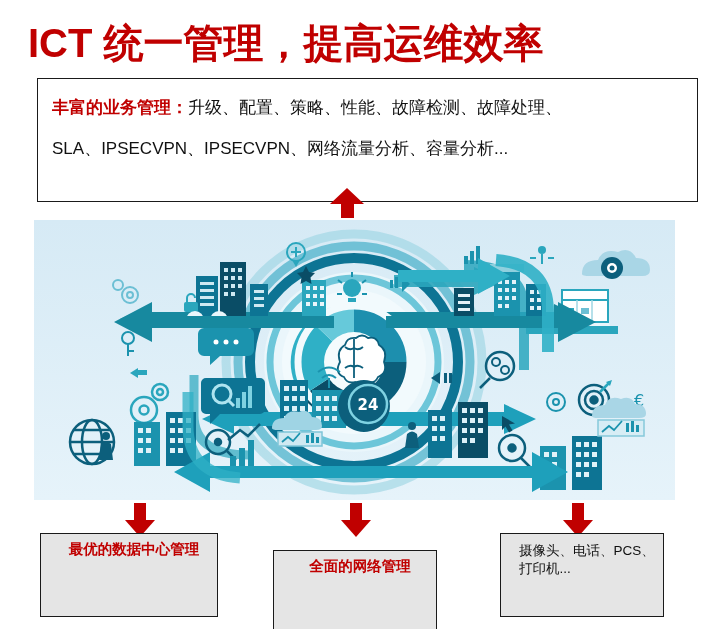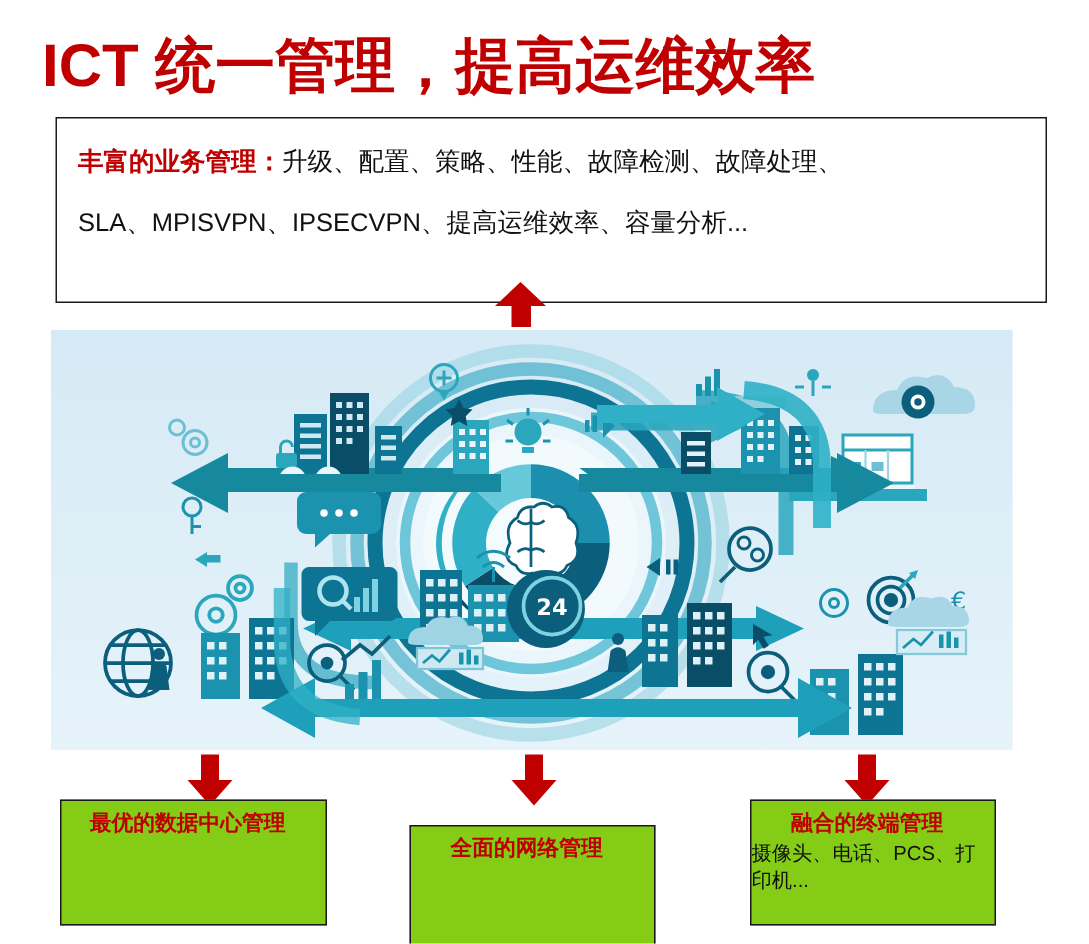--- a/index.html
+++ b/index.html
@@ -70,23 +70,23 @@
     border-top:17px solid #C00000;
   }
   #arrow-down-1{left:125px;top:503px;}
   #arrow-down-2{left:341px;top:503px;}
   #arrow-down-3{left:563px;top:503px;}
 
   
   .bottom-box{
     position:absolute;
     border:1px solid #1a1a1a;
-    background:#84cc16;
+    background:#e5e5e5;
     box-sizing:border-box;
-    padding:6px 8px 4px 0;
+    padding:6px 8px 4px 18px;
   }
   #bottom-box-1{left:40px;top:533px;width:178px;height:84px;}
   #bottom-box-2{left:273px;top:550px;width:164px;height:84px;}
   #bottom-box-3{left:500px;top:533px;width:164px;height:84px;}
   .bb-title{
     color:#C00000;font-weight:bold;font-size:14.5px;
     text-align:center;line-height:1.25;white-space:nowrap;
   }
   .bb-body{
     color:#101010;font-size:13.5px;line-height:1.35;
@@ -103,21 +103,21 @@
 </style>
 </head>
 <body>
 
 <div id="slide-title">ICT 统一管理，提高运维效率</div>
 
 <div id="feature-box">
   <div class="feature-line" id="feature-line-1">
     <span class="feature-label">丰富的业务管理：</span><span class="feature-rest">升级、配置、策略、性能、故障检测、故障处理、</span>
   </div>
-  <div class="feature-line" id="feature-line-2">SLA、MPISVPN、IPSECVPN、提高运维效率、容量分析...</div>
+  <div class="feature-line" id="feature-line-2">SLA、IPSECVPN、IPSECVPN、网络流量分析、容量分析...</div>
 </div>
 
 <div class="arrow-up" id="arrow-up-main">
   <div class="head"></div>
   <div class="shaft"></div>
 </div>
 
 <div id="infographic">
   <svg width="641" height="280" viewBox="0 0 641 280" xmlns="http://www.w3.org/2000/svg">
     <defs>
@@ -580,15 +580,14 @@
   <div class="head"></div>
 </div>
 
 <div class="bottom-box" id="bottom-box-1">
   <div class="bb-title">最优的数据中心管理</div>
 </div>
 <div class="bottom-box" id="bottom-box-2">
   <div class="bb-title">全面的网络管理</div>
 </div>
 <div class="bottom-box" id="bottom-box-3">
-  <div class="bb-title">融合的终端管理</div>
   <div class="bb-body">摄像头、电话、PCS、打印机...</div>
 </div>
 
 </body></html>

